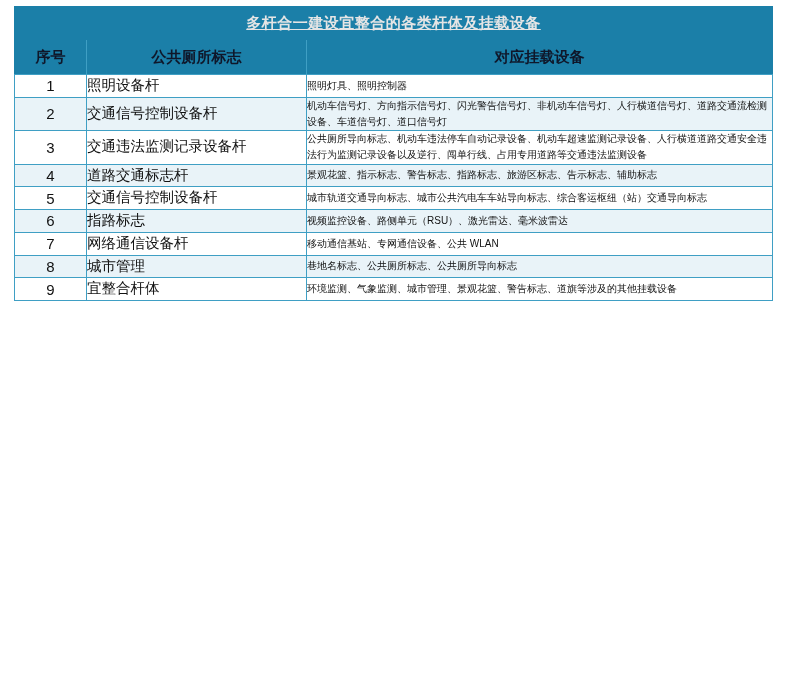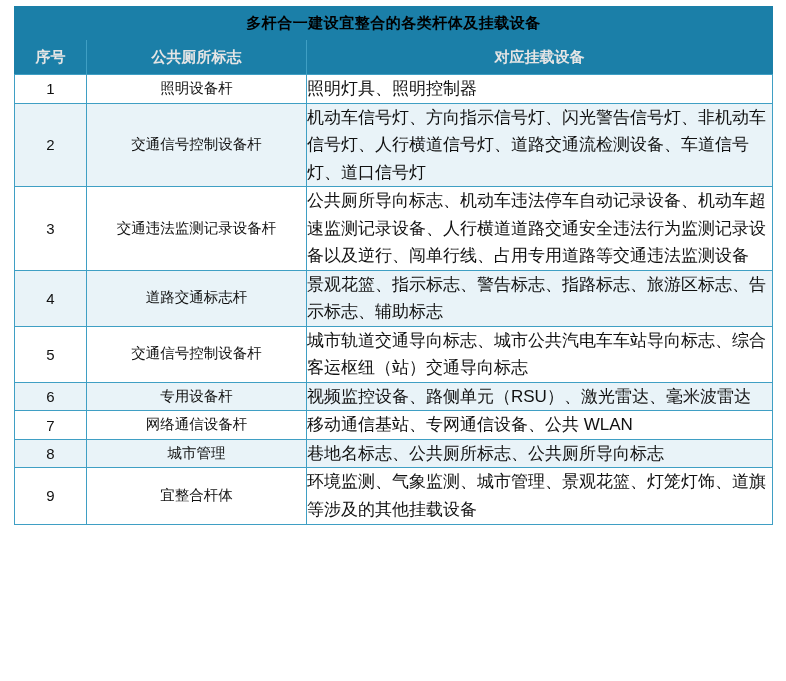--- a/index.html
+++ b/index.html
@@ -26,31 +26,32 @@
     margin: 6px 14px 0 14px;
     table-layout: fixed;
   }
   table.pole-table td, table.pole-table th {
     border: 1px solid #3f9fc4;
     padding: 0;
     vertical-align: middle;
   }
   .title-cell {
     background: #1b7fa8;
-    color: #000000;
+    color: #e5e5e5;
     font-size: 15px;
     font-weight: bold;
     text-align: center;
     height: 32px;
     letter-spacing: 0.5px;
     border: 1px solid #1b7fa8 !important;
+    text-decoration: underline;
   }
   .head-cell {
     background: #1b7fa8;
-    color: #e5e5e5;
+    color: #0f172a;
     font-size: 15px;
     font-weight: bold;
     text-align: center;
     height: 34px;
     border-color: #ffffff;
     border-top-color: #1b7fa8;
     margin-left: 40px;
   }
   .head-cell.first { border-left-color: #1b7fa8; }
   .head-cell.last { border-right-color: #1b7fa8; }
@@ -58,29 +59,29 @@
   .col-idx { width: 72px; }
   .col-pole { width: 220px; }
   .col-dev { width: 466px; }
 
   td.idx {
     text-align: center;
     font-size: 15px;
     color: #111;
   }
   td.pole {
-    text-align: center;
+    text-align: left;
     font-size: 14.5px;
     color: #111;
     padding: 6px 4px;
     line-height: 1.5;
   }
   td.dev {
     text-align: left;
-    font-size: 17px;
+    font-size: 10px;
     color: #111;
     padding: 7px 8px 7px 9px;
     line-height: 1.62;
   }
   tr.odd td { background: #ffffff; }
   tr.even td { background: #e9f3f8; }
 </style>
 </head>
 <body>
 
@@ -122,33 +123,33 @@
         <td class="pole">道路交通标志杆</td>
         <td class="dev">景观花篮、指示标志、警告标志、指路标志、旅游区标志、告示标志、辅助标志</td>
       </tr>
       <tr class="odd">
         <td class="idx">5</td>
         <td class="pole">交通信号控制设备杆</td>
         <td class="dev">城市轨道交通导向标志、城市公共汽电车车站导向标志、综合客运枢纽（站）交通导向标志</td>
       </tr>
       <tr class="even">
         <td class="idx">6</td>
-        <td class="pole">专用设备杆</td>
+        <td class="pole">指路标志</td>
         <td class="dev">视频监控设备、路侧单元（RSU）、激光雷达、毫米波雷达</td>
       </tr>
       <tr class="odd">
         <td class="idx">7</td>
         <td class="pole">网络通信设备杆</td>
         <td class="dev">移动通信基站、专网通信设备、公共 WLAN</td>
       </tr>
       <tr class="even">
         <td class="idx">8</td>
         <td class="pole">城市管理</td>
         <td class="dev">巷地名标志、公共厕所标志、公共厕所导向标志</td>
       </tr>
       <tr class="odd">
         <td class="idx">9</td>
         <td class="pole">宜整合杆体</td>
-        <td class="dev">环境监测、气象监测、城市管理、景观花篮、灯笼灯饰、道旗等涉及的其他挂载设备</td>
+        <td class="dev">环境监测、气象监测、城市管理、景观花篮、警告标志、道旗等涉及的其他挂载设备</td>
       </tr>
     </tbody>
   </table>
 </div>
 
 </body></html>

